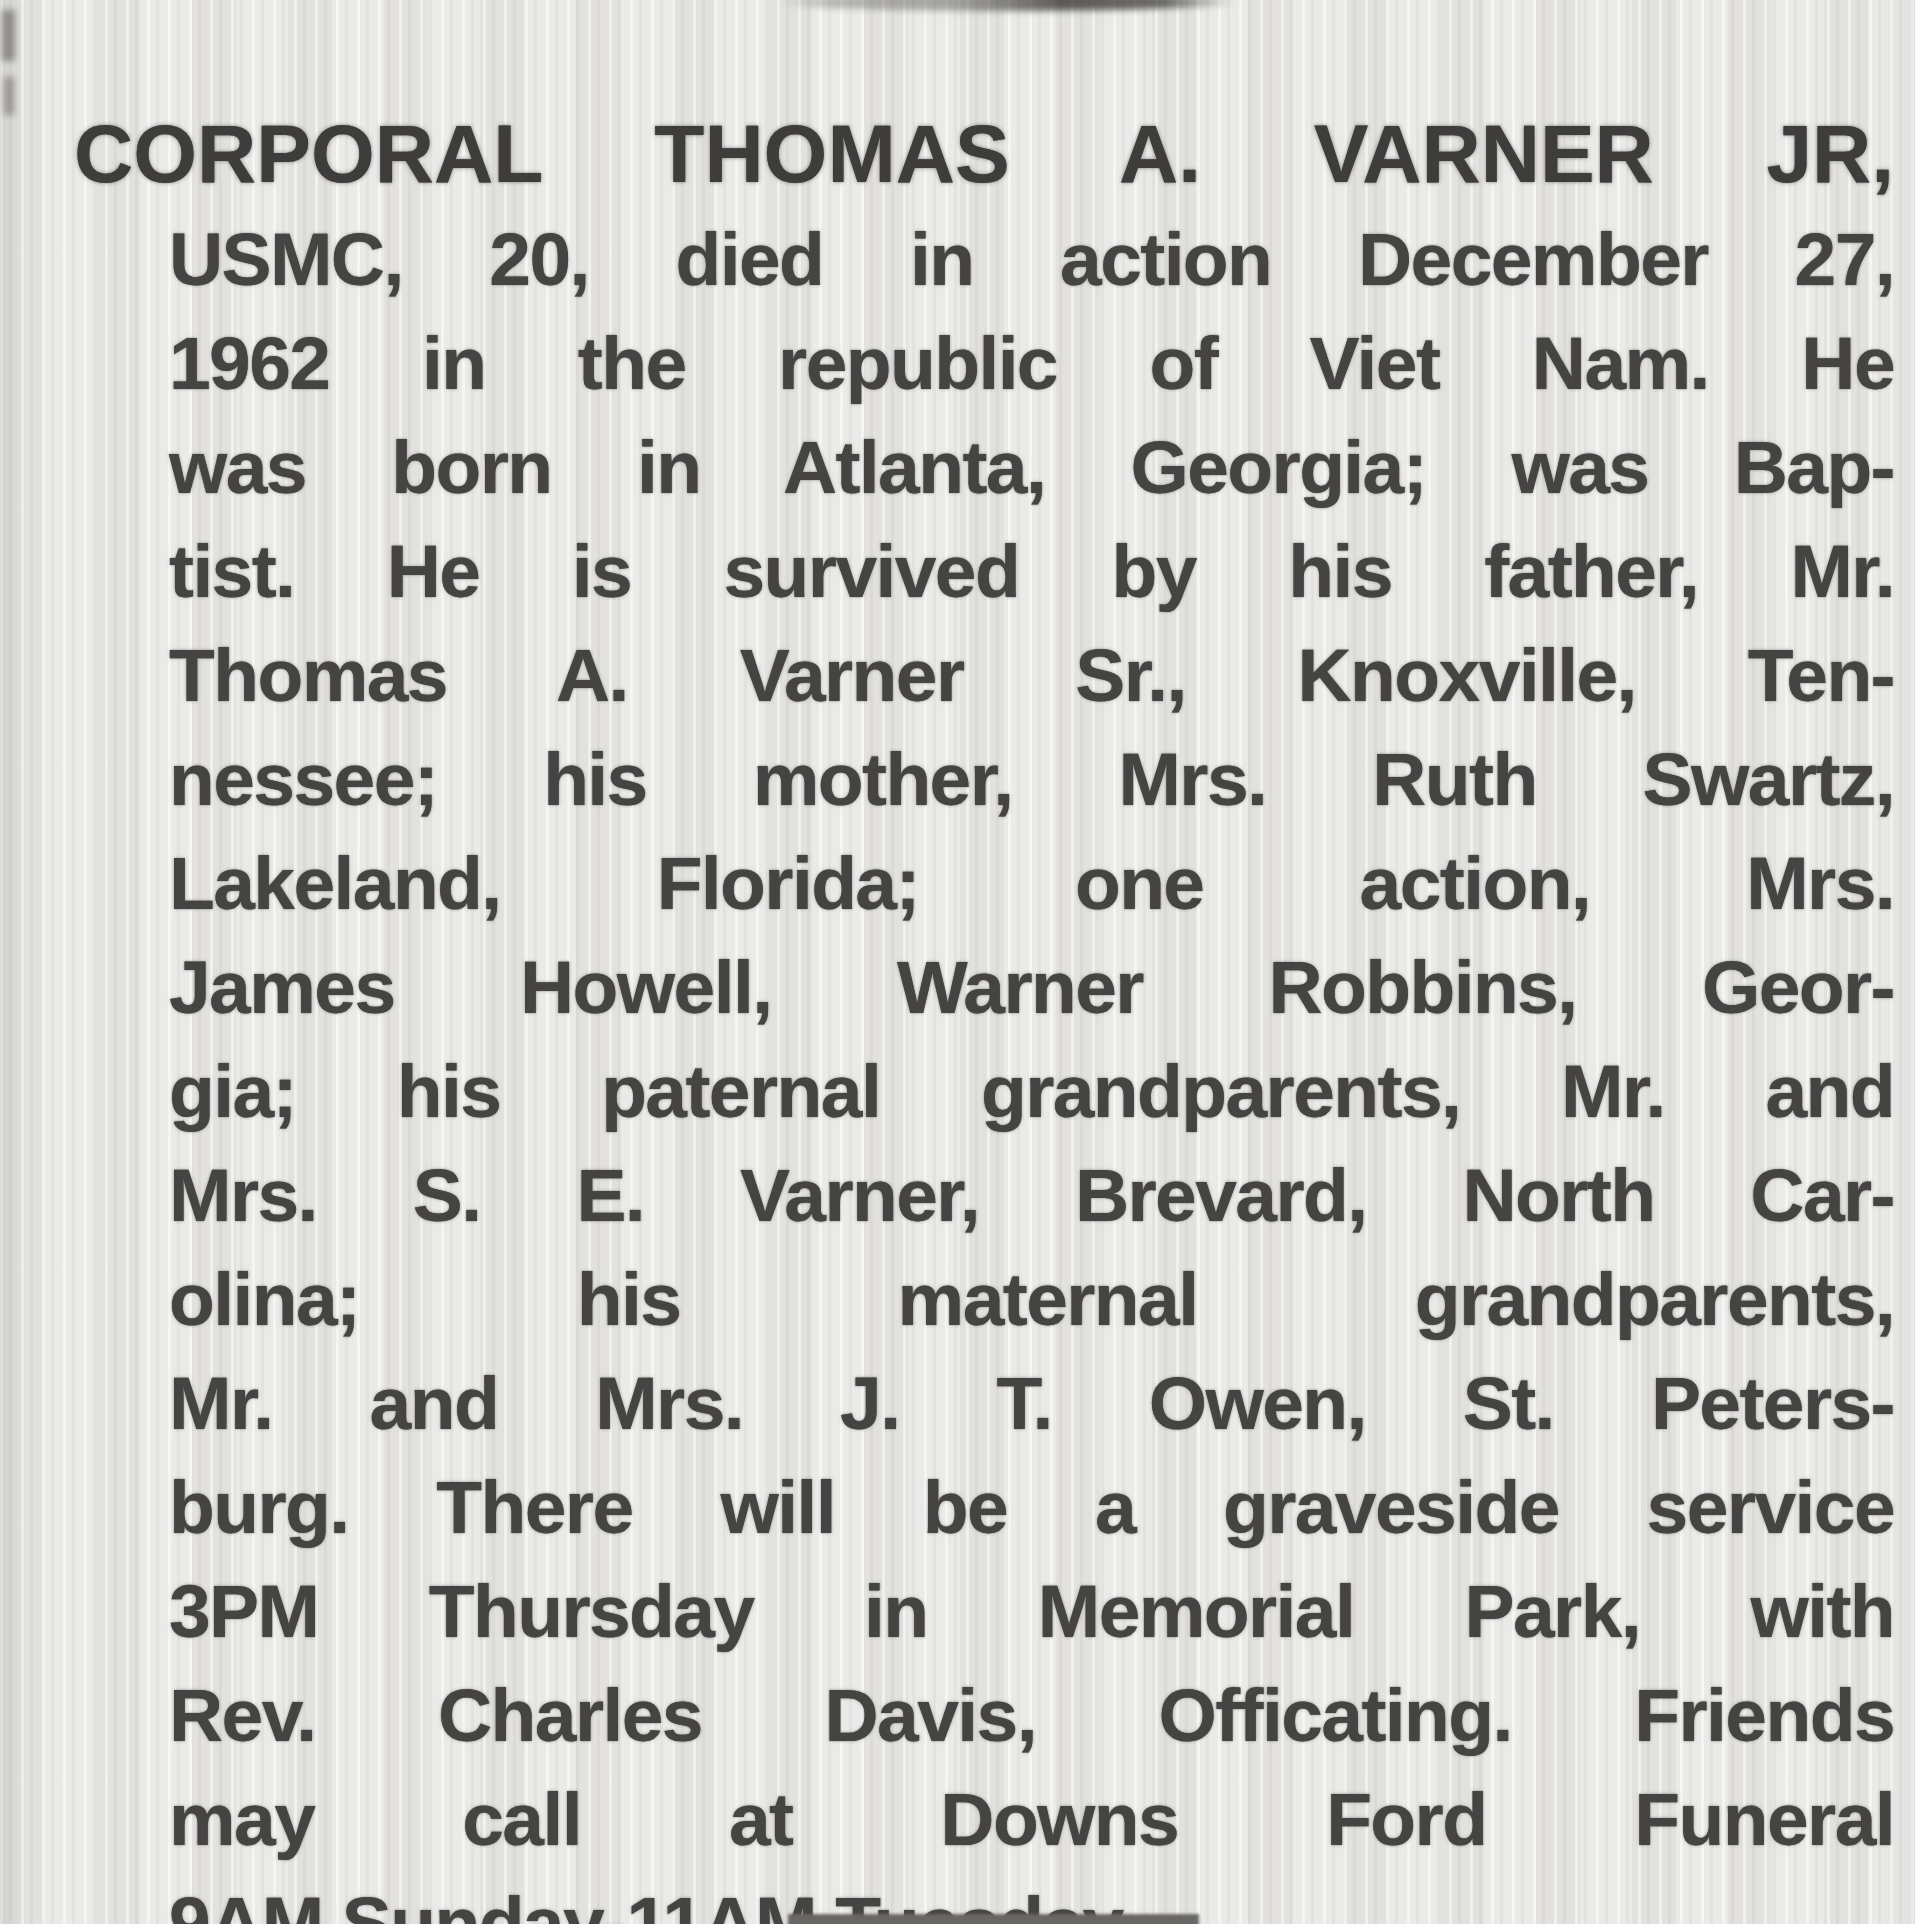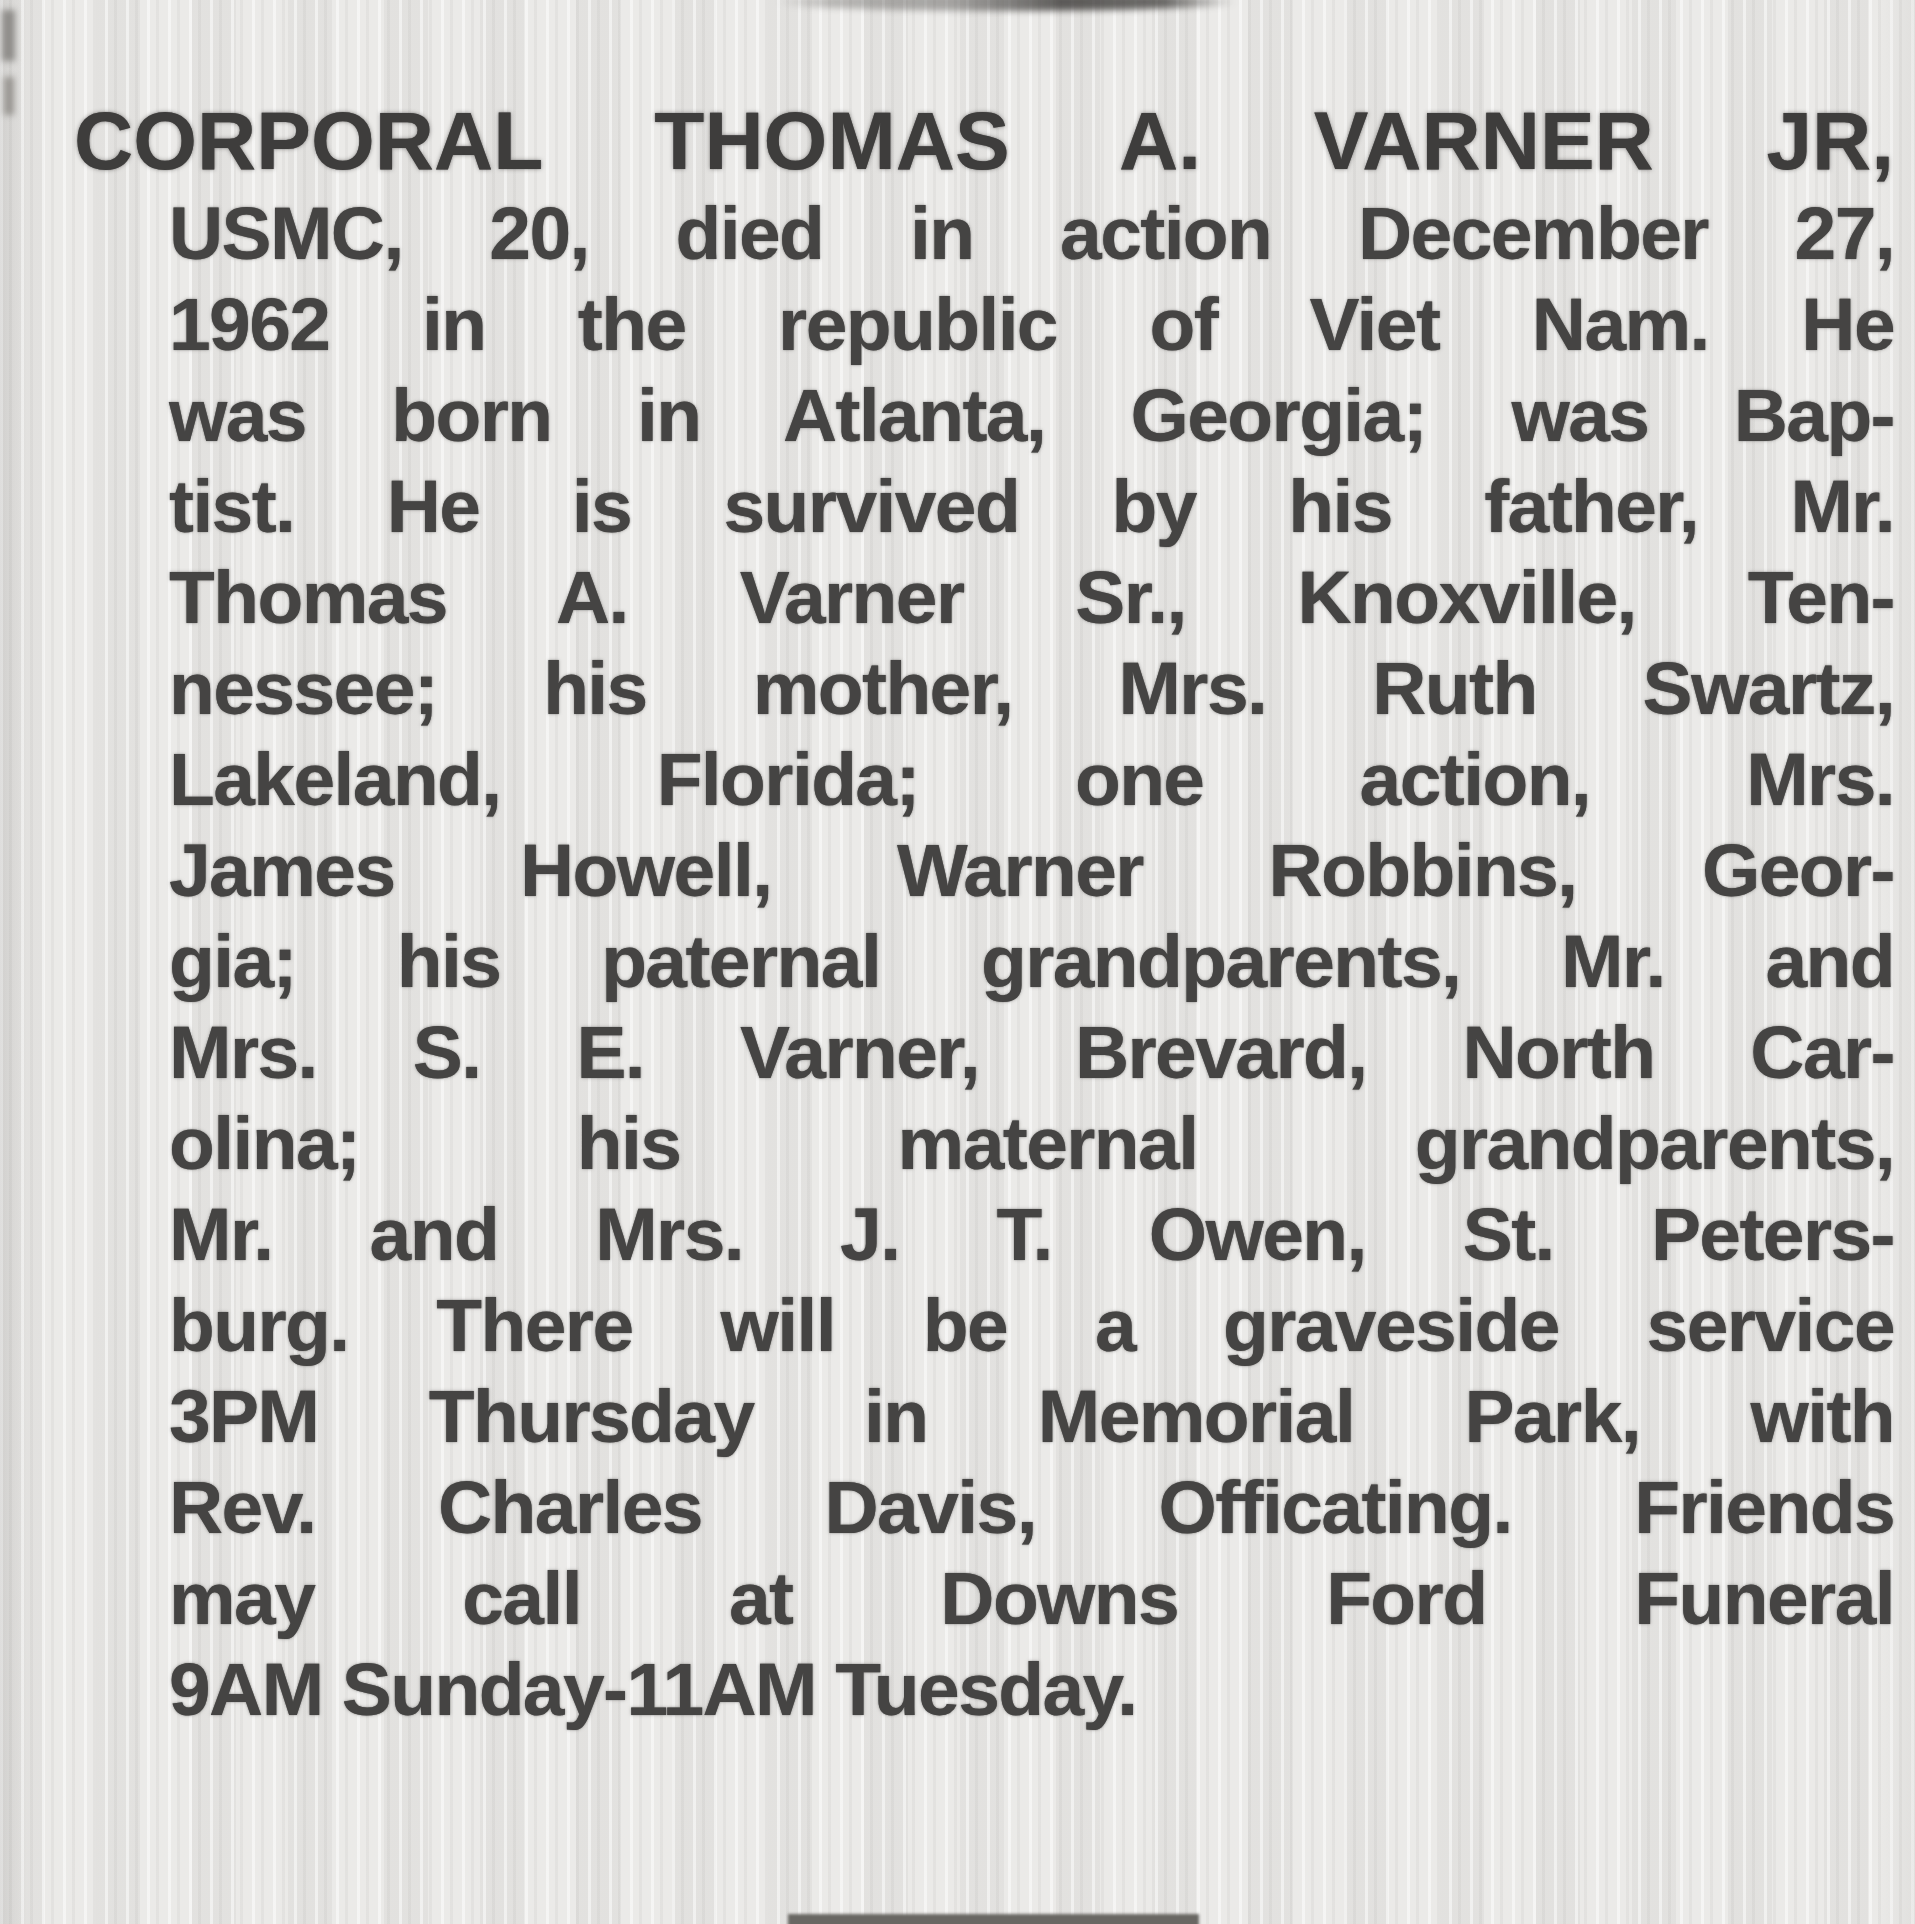--- a/index.html
+++ b/index.html
@@ -31,20 +31,21 @@
     filter: blur(0.6px);
   }
   .line {
     font-size: 75px;
     line-height: 91px;
     letter-spacing: -1.6px;
     margin-left: 95px;
     text-align: justify;
     text-align-last: justify;
     text-shadow: 0 0 3.2px rgba(90,88,85,0.55), 0 0 0.8px rgba(70,68,66,0.70);
+    margin-top: 13px;
   }
   .headline {
     margin-left: 0;
     font-size: 82px;
     line-height: 95px;
     letter-spacing: 0;
     color: #3e3d3c;
     text-shadow: 0 0 4px rgba(80,78,76,0.60), 0 0 0.8px rgba(60,58,56,0.75);
   }
   .last {

